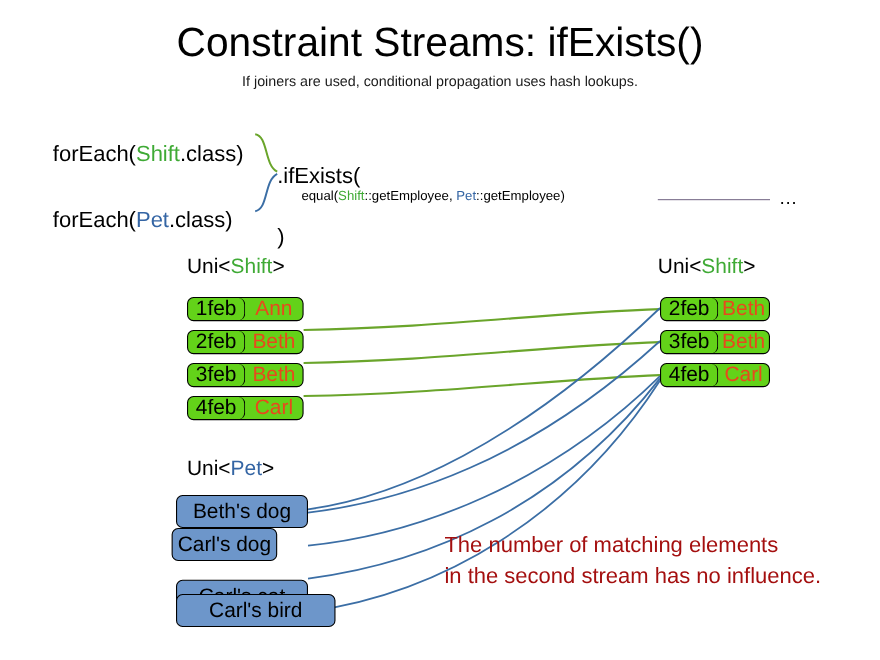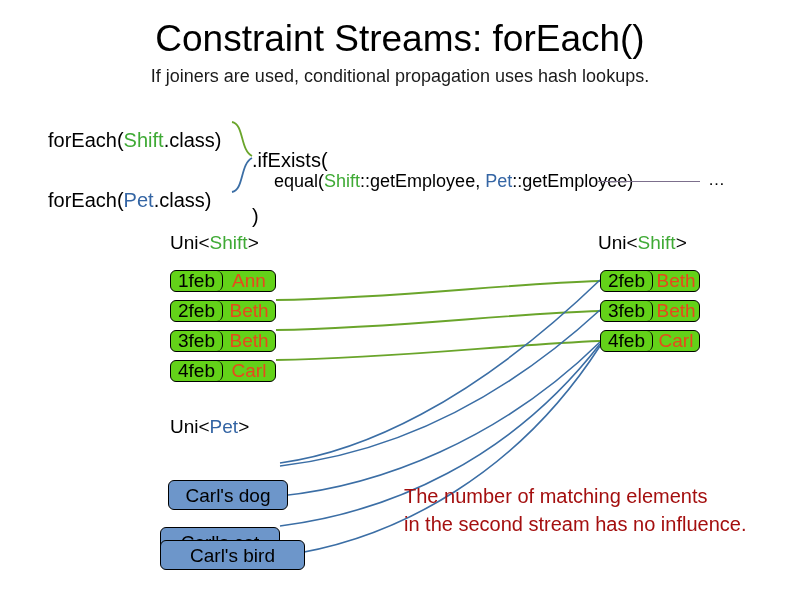--- a/index.html
+++ b/index.html
@@ -28,42 +28,42 @@
     text-align: center;
     font-size: 37px;
     color: #000000;
     white-space: nowrap;
   }
   .subtitle {
     position: absolute;
     left: 0; right: 0;
     top: 66px;
     text-align: center;
-    font-size: 18px;
+    font-size: 13px;
     color: #1a1a1a;
     white-space: nowrap;
   }
 
   
   .code-line {
     position: absolute;
     font-size: 20px;
     color: #000000;
     white-space: nowrap;
     margin-top: 19px;
   }
   .code-foreach-shift { left: 48px; top: 110px; }
   .code-foreach-pet   { left: 48px; top: 170px; }
   .code-ifexists      { left: 252px; top: 130px; }
   .code-closeparen    { left: 252px; top: 186px; }
   .code-equal {
     position: absolute;
     left: 274px;
     top: 171px;
-    font-size: 18px;
+    font-size: 12px;
     color: #000000;
     white-space: nowrap;
   }
   .tok-shift { color: #3faa35; }
   .tok-pet   { color: #3465a4; }
 
   .trailing-line {
     position: absolute;
     left: 598px;
     top: 181px;
@@ -152,21 +152,21 @@
     color: #a40f0f;
     line-height: 28px;
     white-space: nowrap;
   }
 </style>
 </head>
 <body>
 
 <div id="stage">
 
-  <div class="title">Constraint Streams: forEach()</div>
+  <div class="title">Constraint Streams: ifExists()</div>
   <div class="subtitle">If joiners are used, conditional propagation uses hash lookups.</div>
 
   <div class="code-line code-foreach-shift"><span>forEach(</span><span class="tok-shift">Shift</span><span>.class)</span></div>
 
   <div class="code-line code-foreach-pet"><span>forEach(</span><span class="tok-pet">Pet</span><span>.class)</span></div>
 
   <div class="code-line code-ifexists">.ifExists(</div>
   <div class="code-line code-closeparen">)</div>
 
   <div class="code-equal"><span>equal(</span><span class="tok-shift">Shift</span><span>::getEmployee, </span><span class="tok-pet">Pet</span><span>::getEmployee)</span></div>
@@ -216,21 +216,24 @@
   </div>
   <div class="box box-shift" style="left:600px; top:300px; width:100px;">
     <div class="cell cell-date">3feb</div>
     <div class="cell cell-name">Beth</div>
   </div>
   <div class="box box-shift" style="left:600px; top:330px; width:100px;">
     <div class="cell cell-date">4feb</div>
     <div class="cell cell-name">Carl</div>
   </div>
 
-  <div class="box box-pet" style="left:168px; top:480px; width:120px;">
+  <div class="box box-pet" style="left:160px; top:450px; width:120px;">
+    <span class="pet-text">Beth's dog</span>
+  </div>
+  <div class="box box-pet" style="left:156px; top:480px; width:96px;">
     <span class="pet-text">Carl's dog</span>
   </div>
   <div class="box box-pet" style="left:160px; top:510px; width:120px;margin-top:17px;">
     <span class="pet-text">Carl's cat</span>
   </div>
   <div class="box box-pet" style="left:160px; top:540px; width:145px;">
     <span class="pet-text">Carl's bird</span>
   </div>
 
   <svg id="brace" style="position:absolute; left:228px; top:118px; width:40px; height:80px;" viewBox="0 0 40 80">

